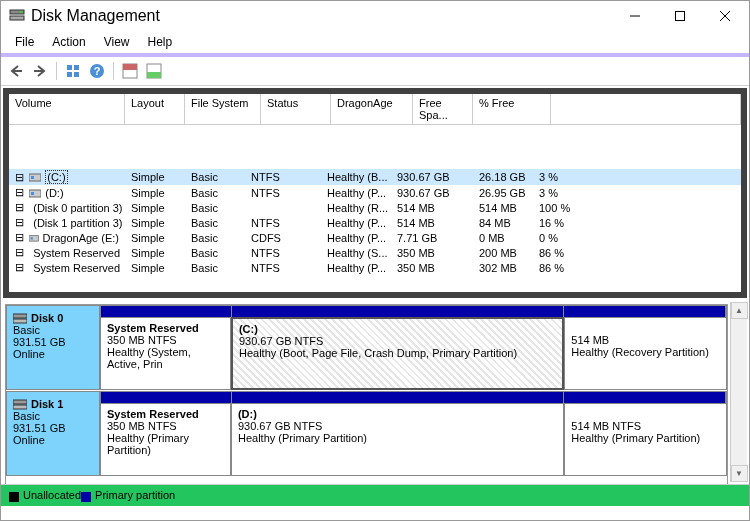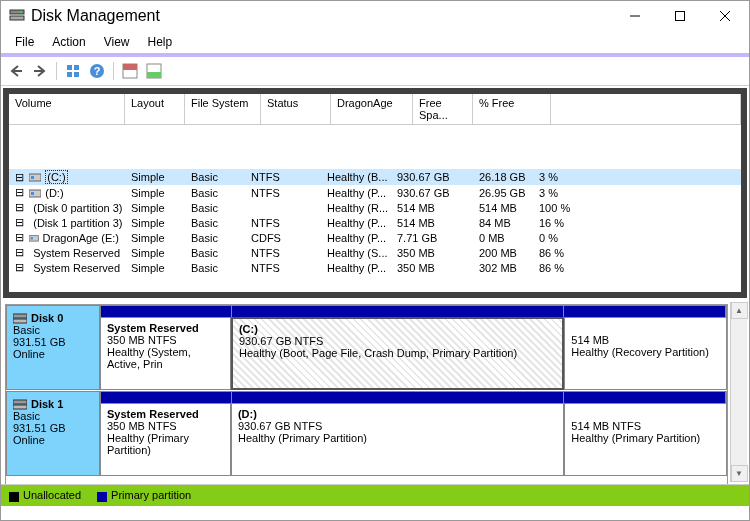--- a/index.html
+++ b/index.html
@@ -28,21 +28,21 @@
 .disk-row { display: flex; border-bottom: 1px solid #fff; height: 86px; }
 .disk-info { width: 94px; background: #7dd3fc; border: 1px solid #888; padding: 6px; font-size: 11px; }
 .disk-info .disk-title { font-weight: bold; display: flex; align-items: center; gap: 4px; }
 .disk-parts { flex: 1; display: flex; flex-direction: column; }
 .part-bar { height: 12px; background: #0000a8; border: 1px solid #888; border-bottom: none; display: flex; }
 .part-bar .seg { border-right: 1px solid #888; }
 .part-boxes { flex: 1; display: flex; }
 .part { border: 1px solid #888; padding: 4px 6px; font-size: 11px; overflow: hidden; background: #fff; }
 .part.selected { background: repeating-linear-gradient(45deg, #fff, #fff 3px, #e6e6e6 3px, #e6e6e6 5px); border: 2px solid #555; }
 .part .p-title { font-weight: bold; }
-.legend { display: flex; align-items: center; gap: 16px; padding: 4px 8px; border-top: 1px solid #ccc; font-size: 11px; height: 22px; background: #84cc16; }
+.legend { display: flex; align-items: center; padding: 4px 8px; border-top: 1px solid #ccc; font-size: 11px; height: 22px; background: #22c55e; }
 .legend-sw { width: 10px; height: 10px; display: inline-block; margin-right: 4px; vertical-align: middle; }
 .sw-black { background: #000; } .sw-blue { background: #0000a8; }
 .vol-icon-box { width: 12px; height: 12px; }
 .scroll-dummy { width: 17px; background: #f0f0f0; border-left: 1px solid #ccc; display: flex; flex-direction: column; justify-content: space-between; align-items: center; }
 .scroll-btn { width: 17px; height: 17px; background: #f0f0f0; border: 1px solid #ccc; display: flex; align-items: center; justify-content: center; font-size: 8px; color: #666; }
 </style>
 </head>
 <body>
 
 <div class="titlebar">

